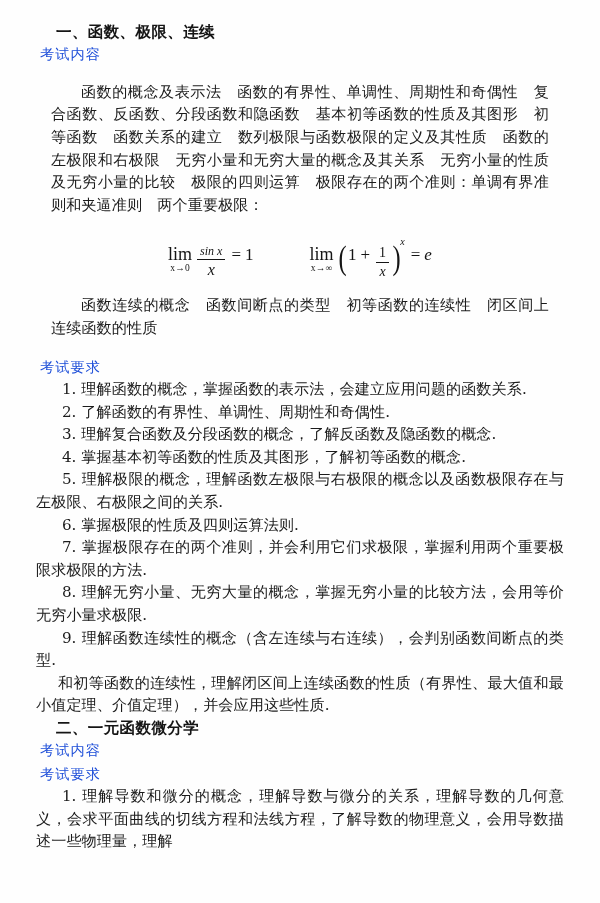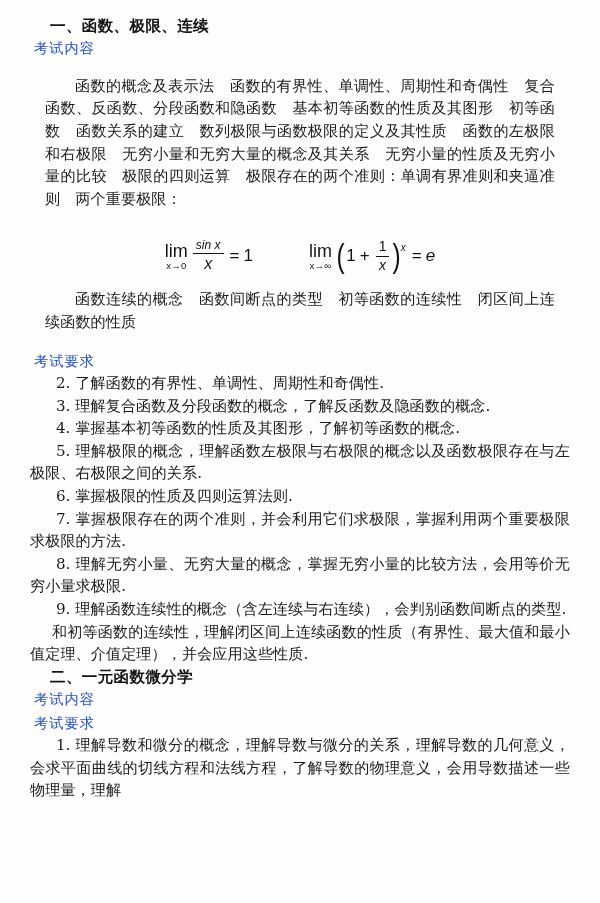--- a/index.html
+++ b/index.html
@@ -13,21 +13,21 @@
     overflow: hidden;
     font-family: "DejaVu Serif", "Liberation Serif", serif;
     color: #1a1a1a;
     -webkit-font-smoothing: antialiased;
   }
 
   .page {
     position: relative;
     width: 600px;
     height: 903px;
-    padding: 8px;
+    padding: 14px;
     box-sizing: border-box;
     background: #fefefe;
   }
 
   .content {
     padding: 7px 22px 0 22px;
   }
 
   
   .sec-head {
@@ -94,22 +94,22 @@
   .formula-row {
     display: flex;
     justify-content: center;
     align-items: flex-end;
     gap: 56px;
     margin: 12px 0 10px 0;
     height: 48px;
   }
   .formula {
     display: inline-flex;
-    align-items: center;
-    font-family: Liberation Sans, sans-serif;
+    align-items: flex-start;
+    font-family: Liberation Serif, serif;
     font-size: 17px;
     color: #141414;
     white-space: nowrap;
   }
   .lim {
     display: inline-flex;
     flex-direction: column;
     align-items: center;
     line-height: 1;
     margin-right: 3px;
@@ -217,20 +217,21 @@
         </span>
 
       </div>
 
       <p class="body-para">函数连续的概念　函数间断点的类型　初等函数的连续性　闭区间上连续函数的性质</p>
 
       <div class="spacer-xs"></div>
 
       <div class="sub-head">考试要求</div>
 
+      <p class="req-item"><span class="req-num">1.</span>&nbsp;<span>理解函数的概念，掌握函数的表示法，会建立应用问题的函数关系.</span></p>
 
       <p class="req-item"><span class="req-num">2.</span>&nbsp;<span>了解函数的有界性、单调性、周期性和奇偶性.</span></p>
 
       <p class="req-item"><span class="req-num">3.</span>&nbsp;<span>理解复合函数及分段函数的概念，了解反函数及隐函数的概念.</span></p>
 
       <p class="req-item"><span class="req-num">4.</span>&nbsp;<span>掌握基本初等函数的性质及其图形，了解初等函数的概念.</span></p>
 
       <p class="req-item"><span class="req-num">5.</span>&nbsp;<span>理解极限的概念，理解函数左极限与右极限的概念以及函数极限存在与左极限、右极限之间的关系.</span></p>
 
       <p class="req-item"><span class="req-num">6.</span>&nbsp;<span>掌握极限的性质及四则运算法则.</span></p>

